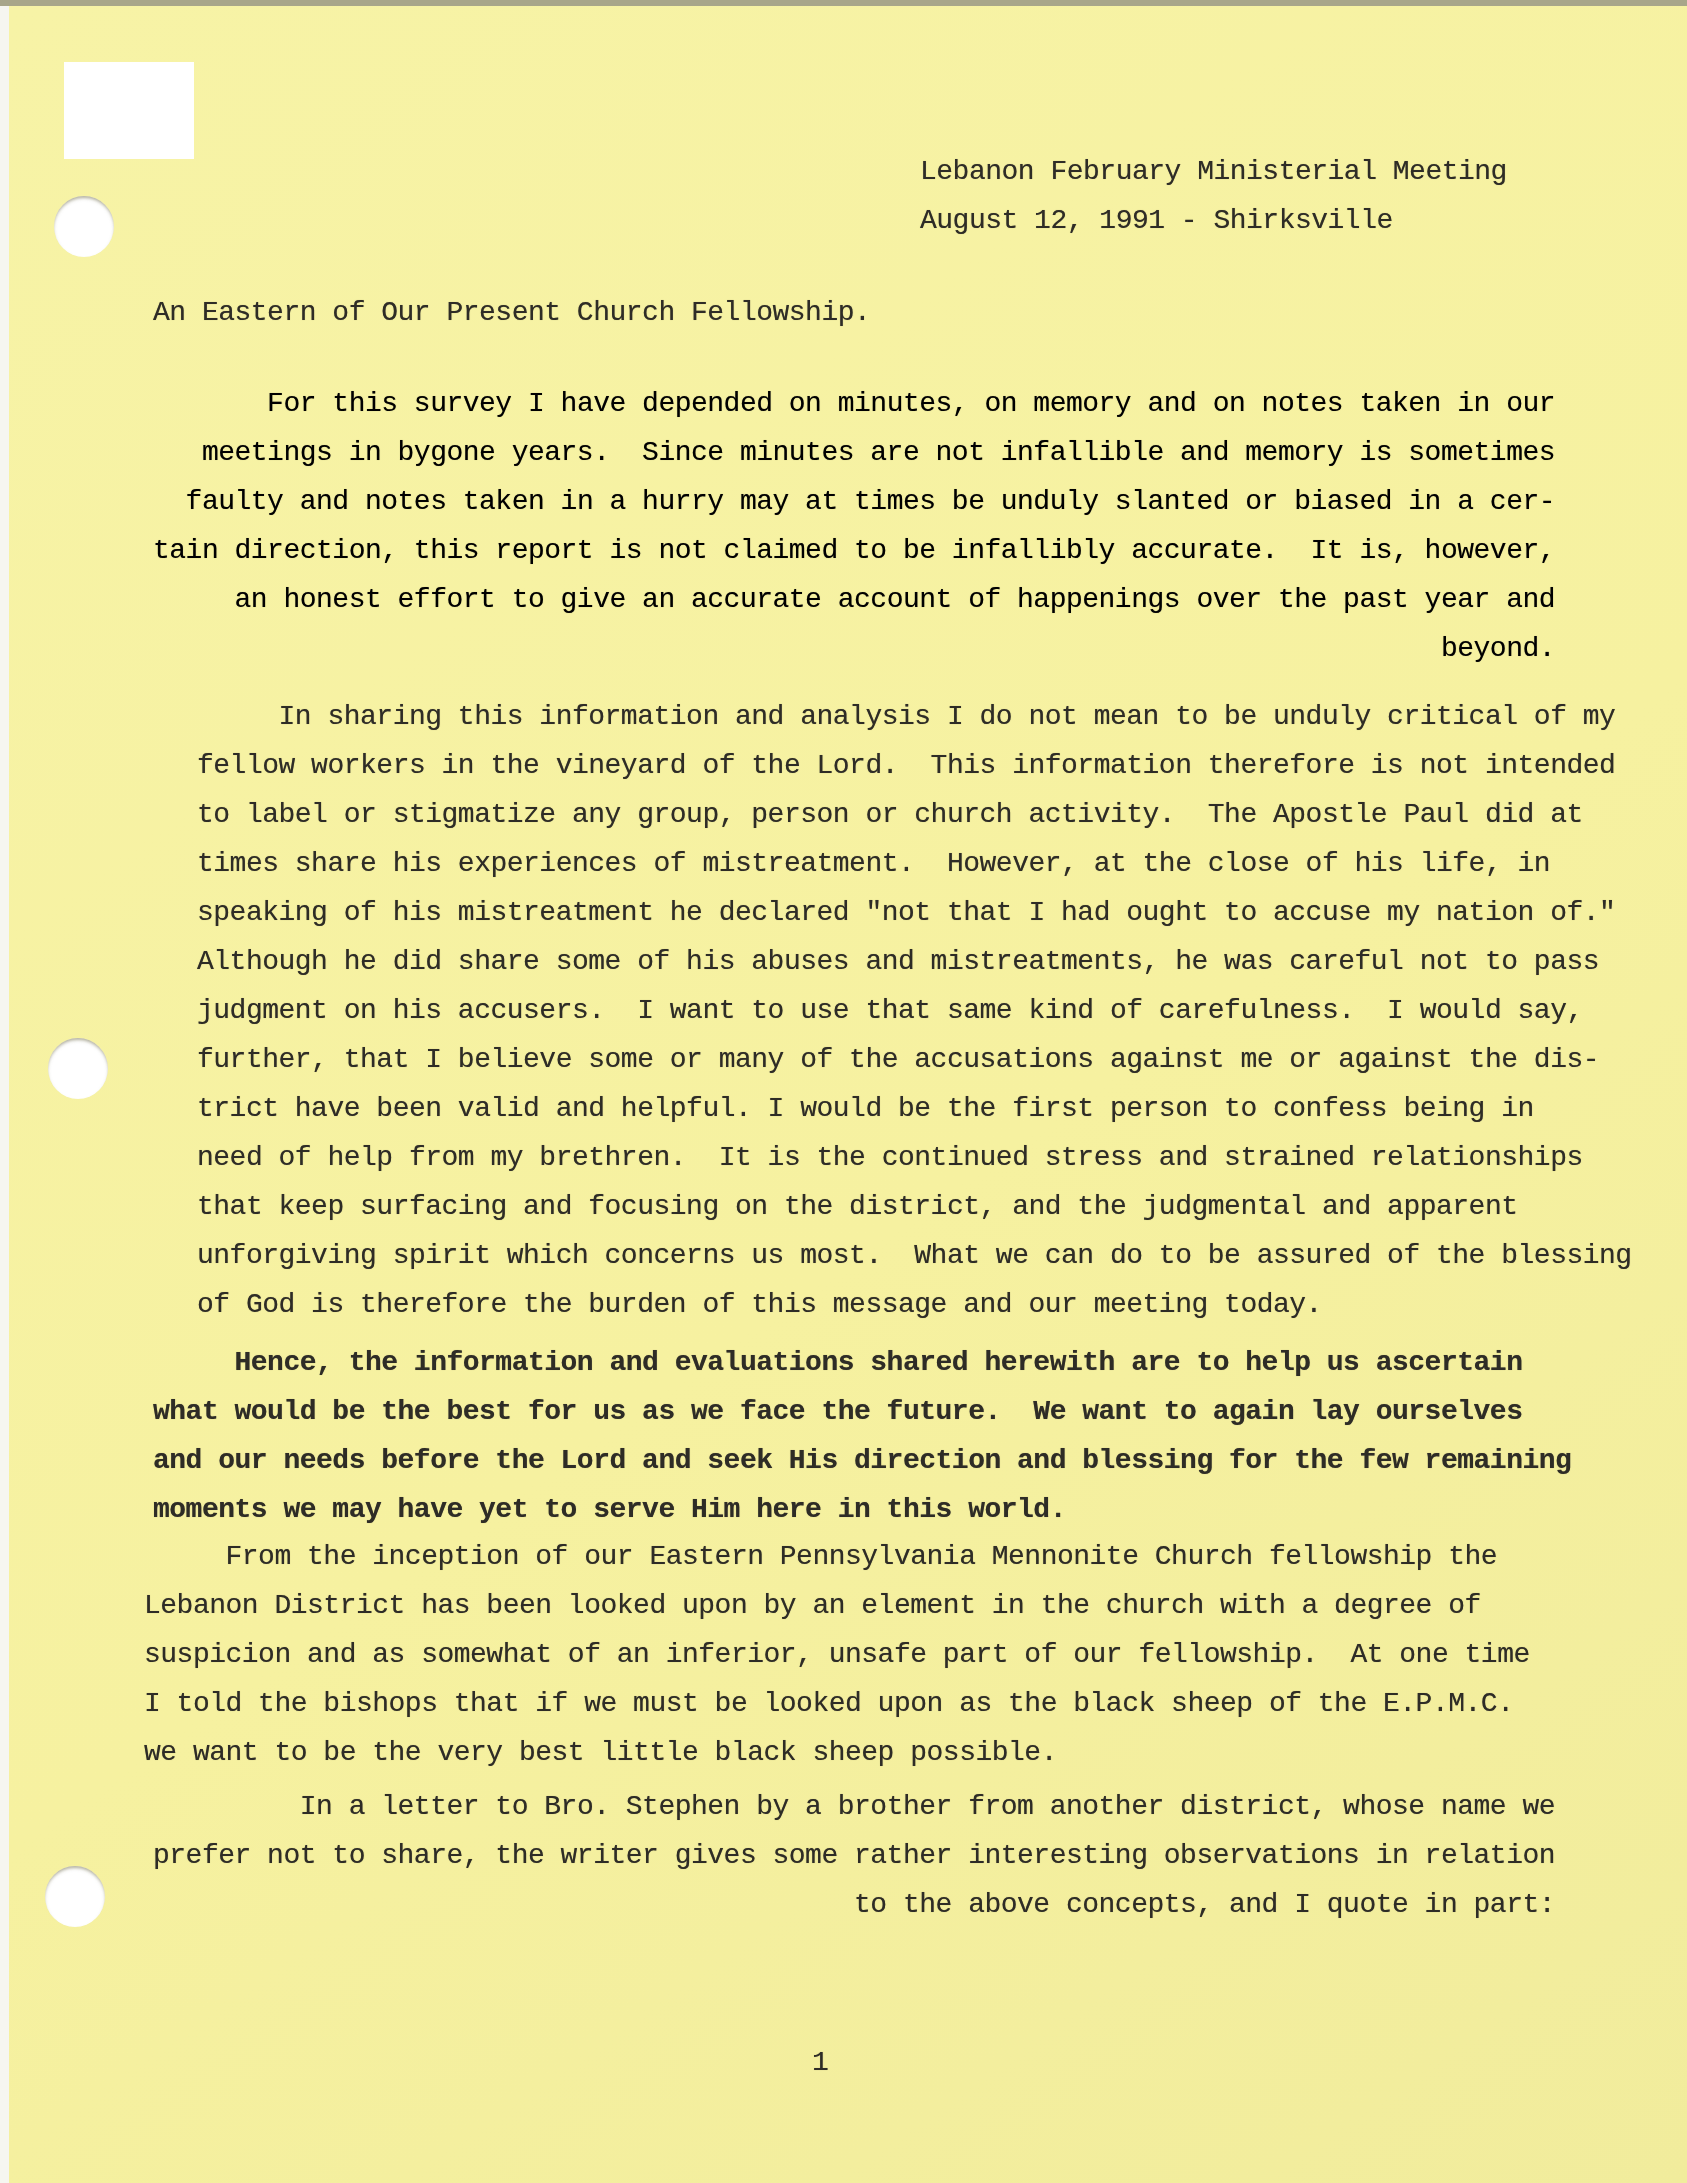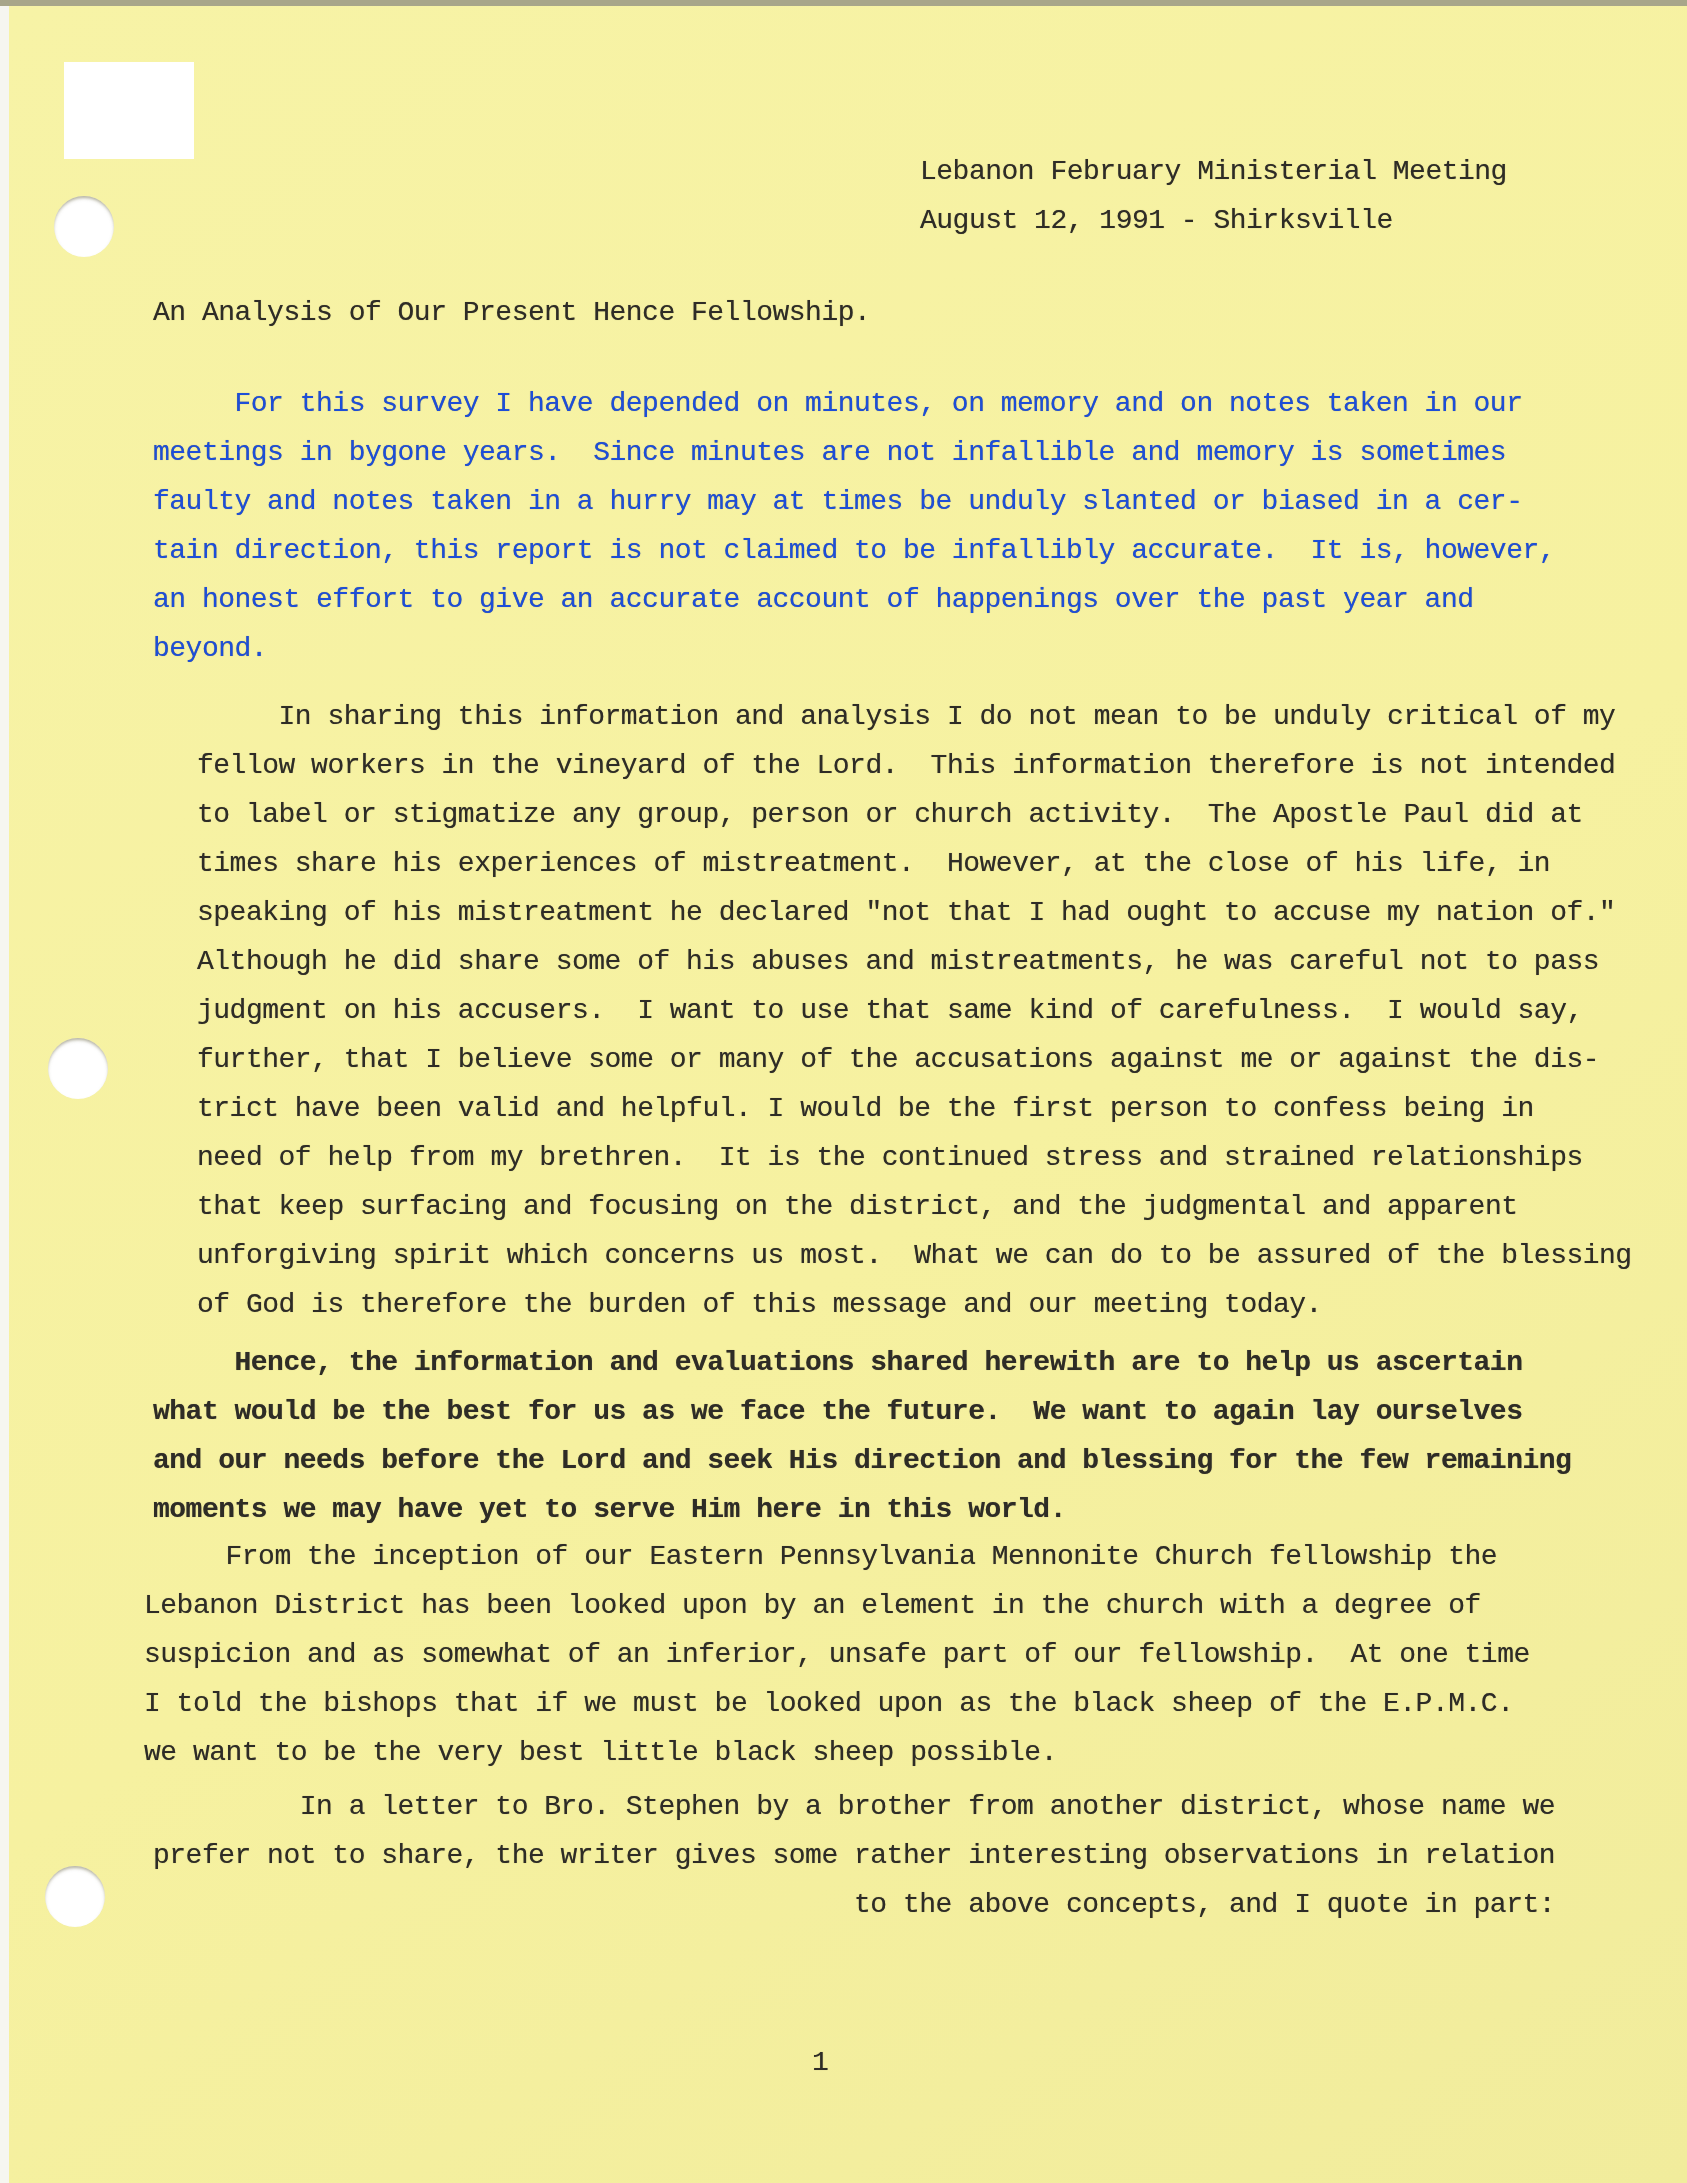--- a/index.html
+++ b/index.html
@@ -92,23 +92,23 @@
 <div class="paper" style="background-color: rgb(246, 241, 160);"></div>
 
 <div class="white-label"></div>
 <div class="punch-hole h1"></div>
 <div class="punch-hole h2"></div>
 <div class="punch-hole h3"></div>
 
 <div class="tw header-block" style="color: rgb(46, 44, 38);"><span>Lebanon February Ministerial Meeting</span>
 <span>August 12, 1991 - Shirksville</span></div>
 
-<div class="tw doc-title" style="color: rgb(46, 44, 38);">An Analysis of Our Present Hence Fellowship.</div>
+<div class="tw doc-title" style="color: rgb(46, 44, 38);">An Eastern of Our Present Church Fellowship.</div>
 
-<div class="tw para-1" style="color: #1d4ed8;">     For this survey I have depended on minutes, on memory and on notes taken in our
+<div class="tw para-1" style="color: #000000; text-align: right;">     For this survey I have depended on minutes, on memory and on notes taken in our
 meetings in bygone years.  Since minutes are not infallible and memory is sometimes
 faulty and notes taken in a hurry may at times be unduly slanted or biased in a cer-
 tain direction, this report is not claimed to be infallibly accurate.  It is, however,
 an honest effort to give an accurate account of happenings over the past year and
 beyond.</div>
 <div class="tw para-2" style="color: rgb(46, 44, 38); margin-left: 44px;">     In sharing this information and analysis I do not mean to be unduly critical of my
 fellow workers in the vineyard of the Lord.  This information therefore is not intended
 to label or stigmatize any group, person or church activity.  The Apostle Paul did at
 times share his experiences of mistreatment.  However, at the close of his life, in
 speaking of his mistreatment he declared "not that I had ought to accuse my nation of."

